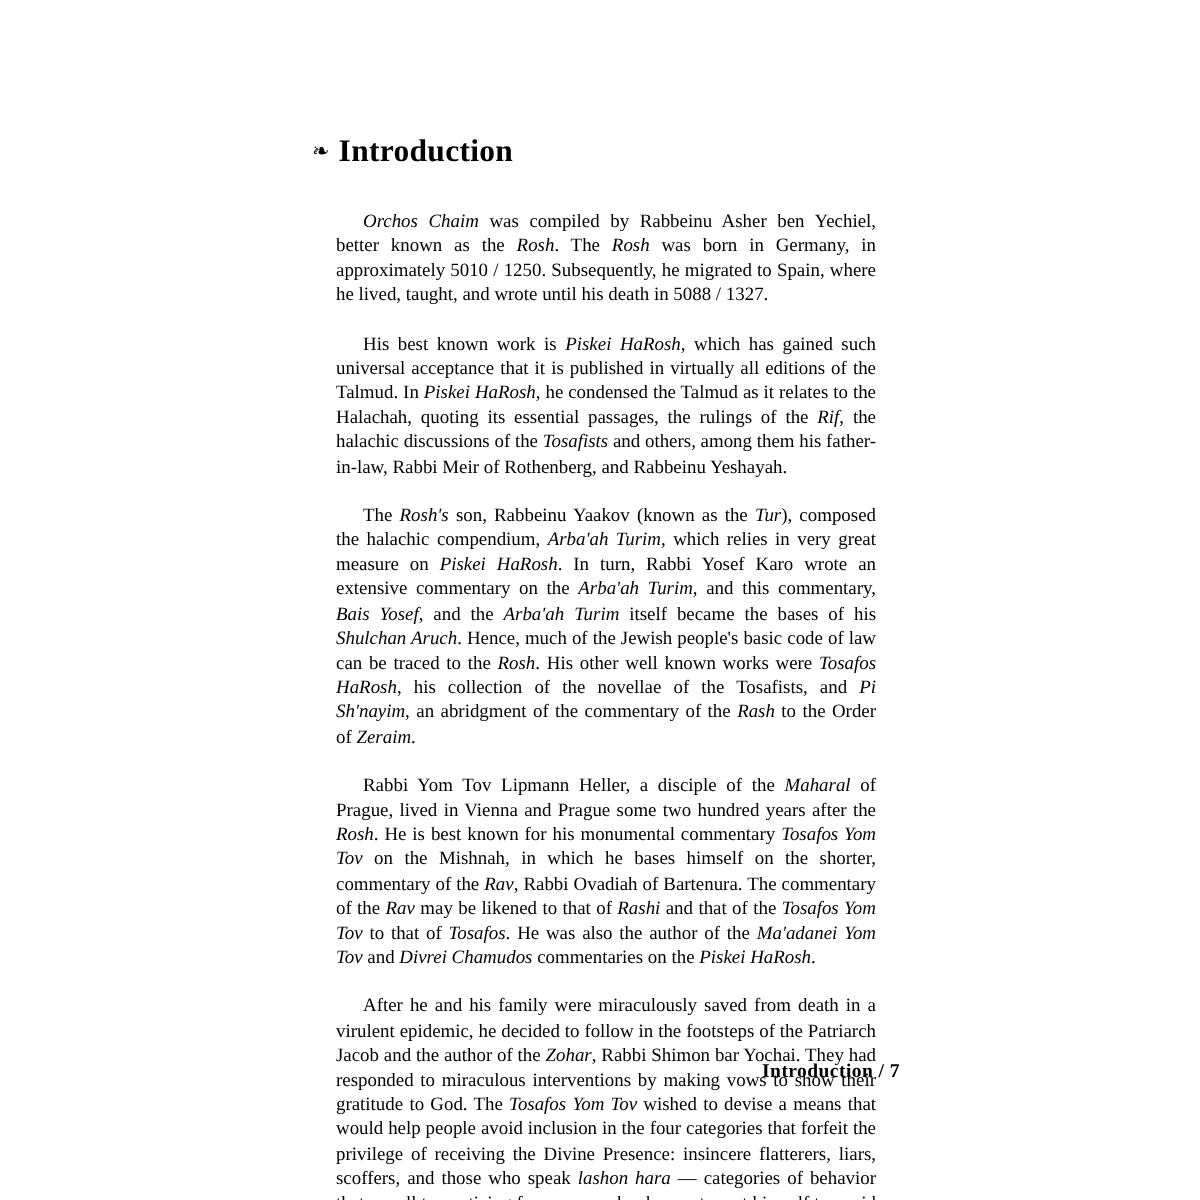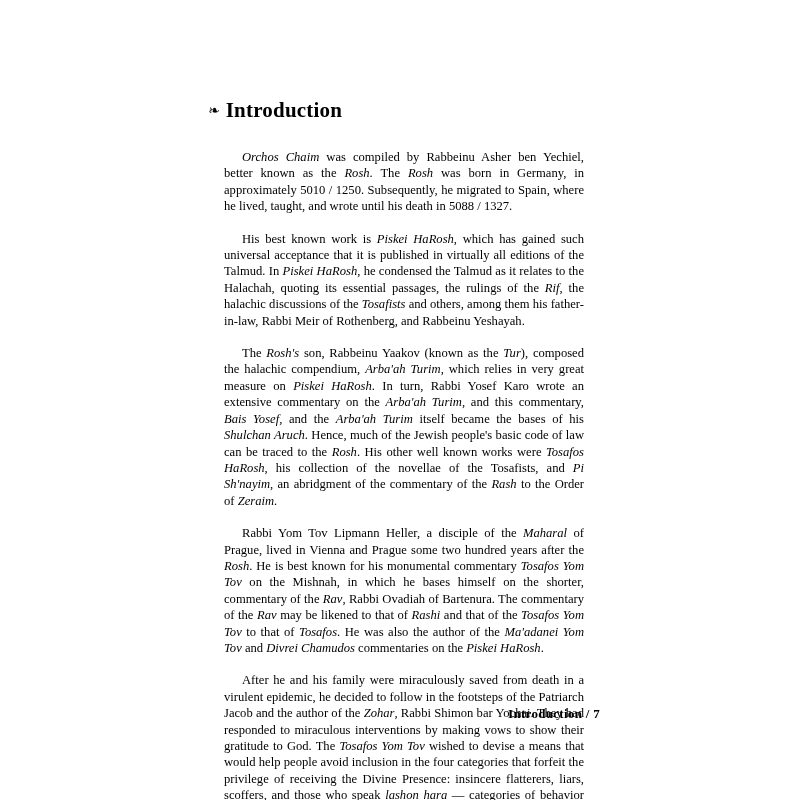--- a/index.html
+++ b/index.html
@@ -38,21 +38,20 @@
     line-height: 1;
     color: #000;
     transform: translateY(-2px);
     letter-spacing: -1px;
   }
   .chapter-title {
     font-family: "Liberation Serif", serif;
     font-weight: bold;
     font-size: 21px;
     letter-spacing: 0.2px;
-    margin-top: 10px;
   }
   p {
     margin: 16px;
     text-align: justify;
     text-justify: inter-word;
     font-size: 12.6px;
     line-height: 16.4px;
     text-indent: 18px;
     hyphens: none;
   }

